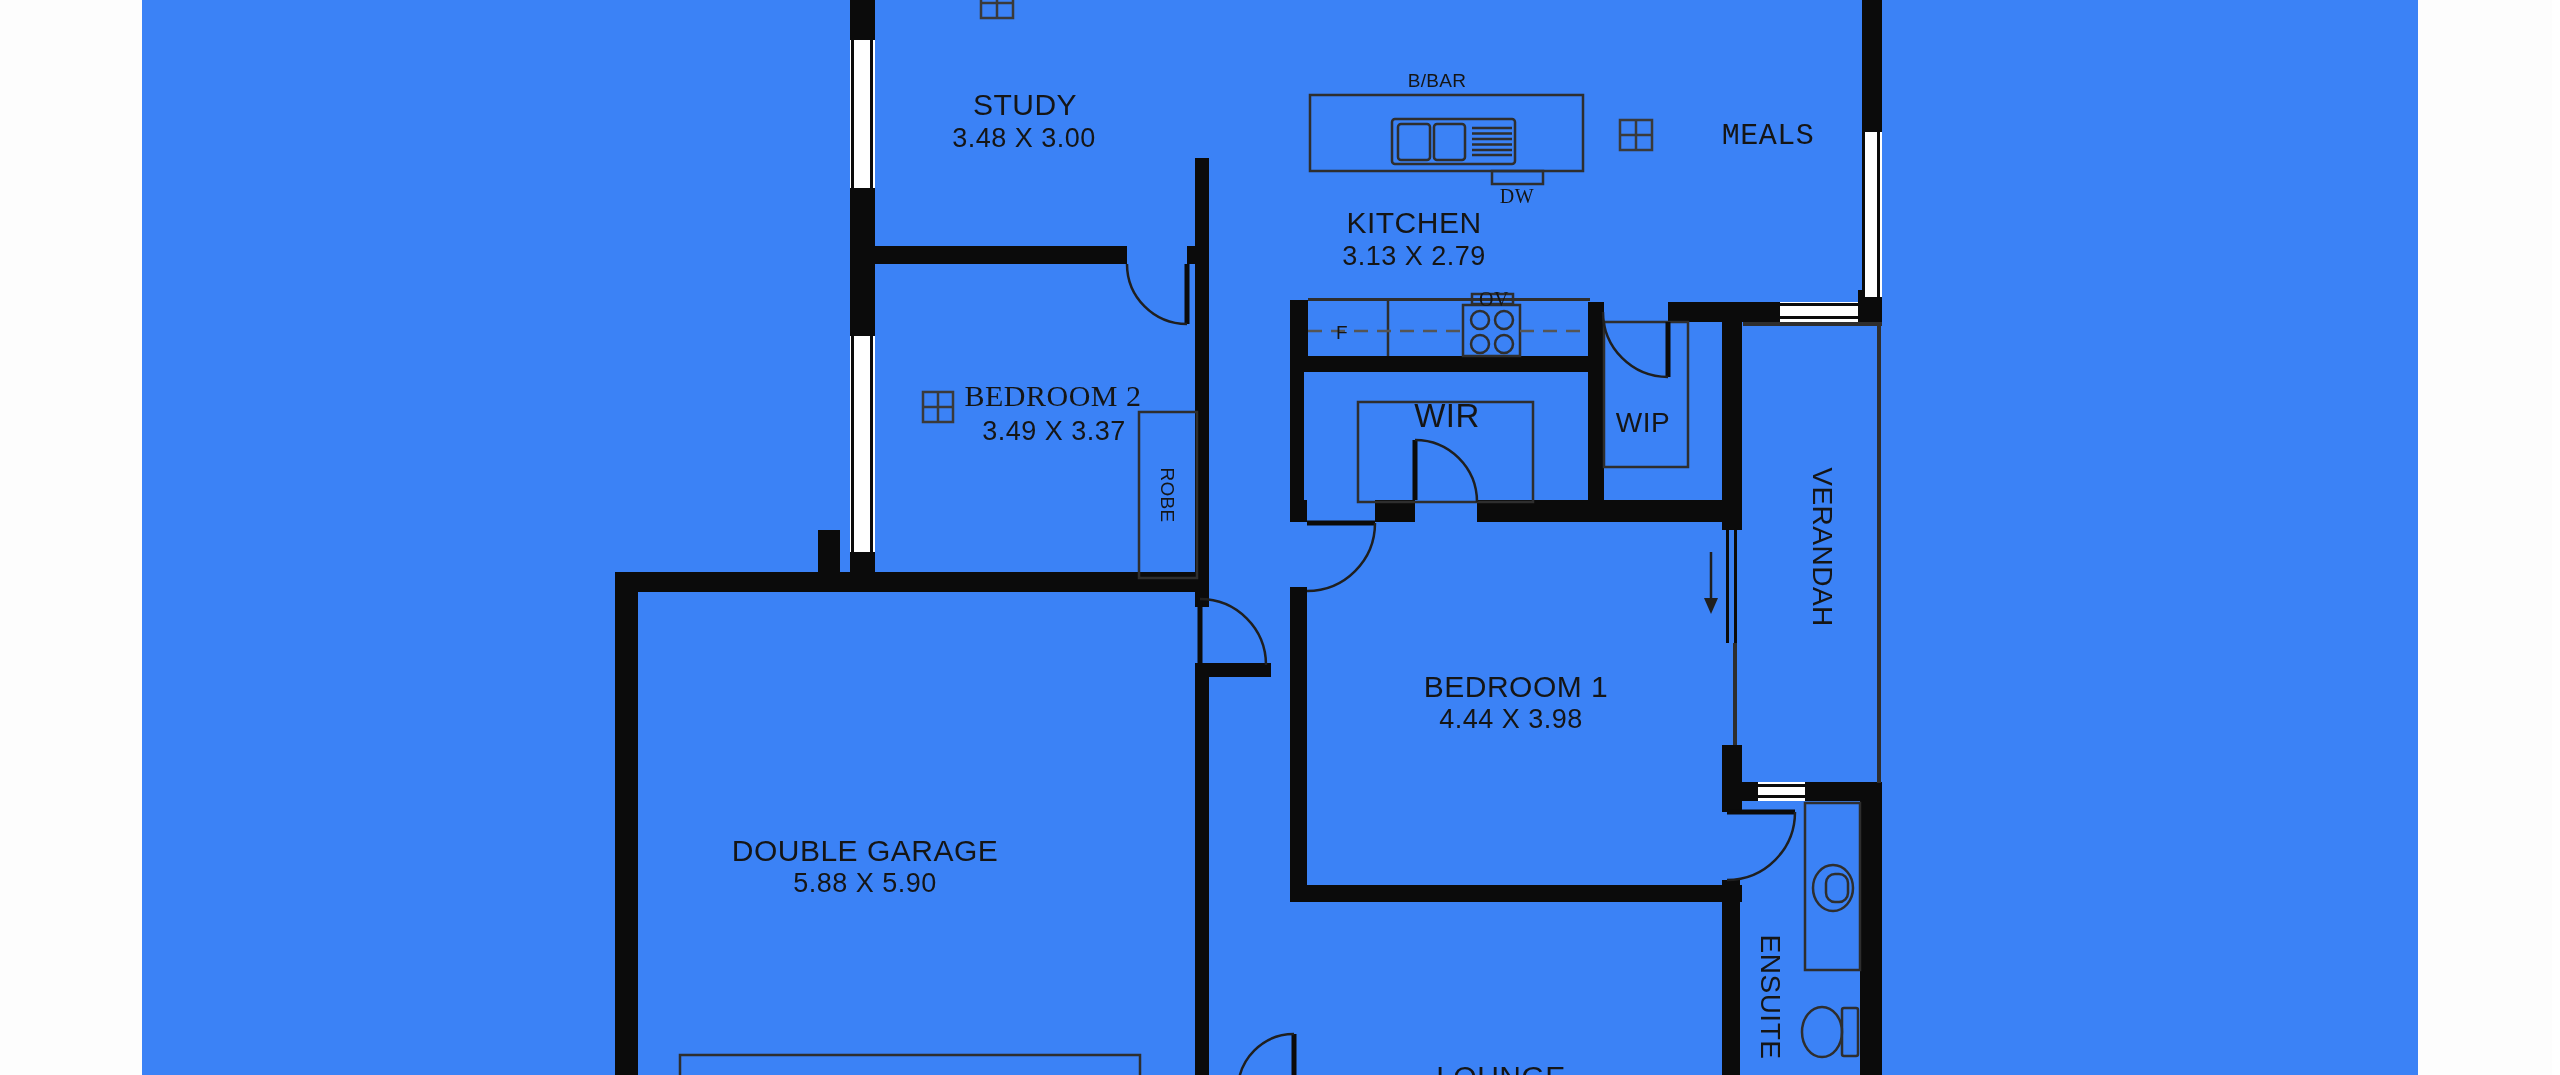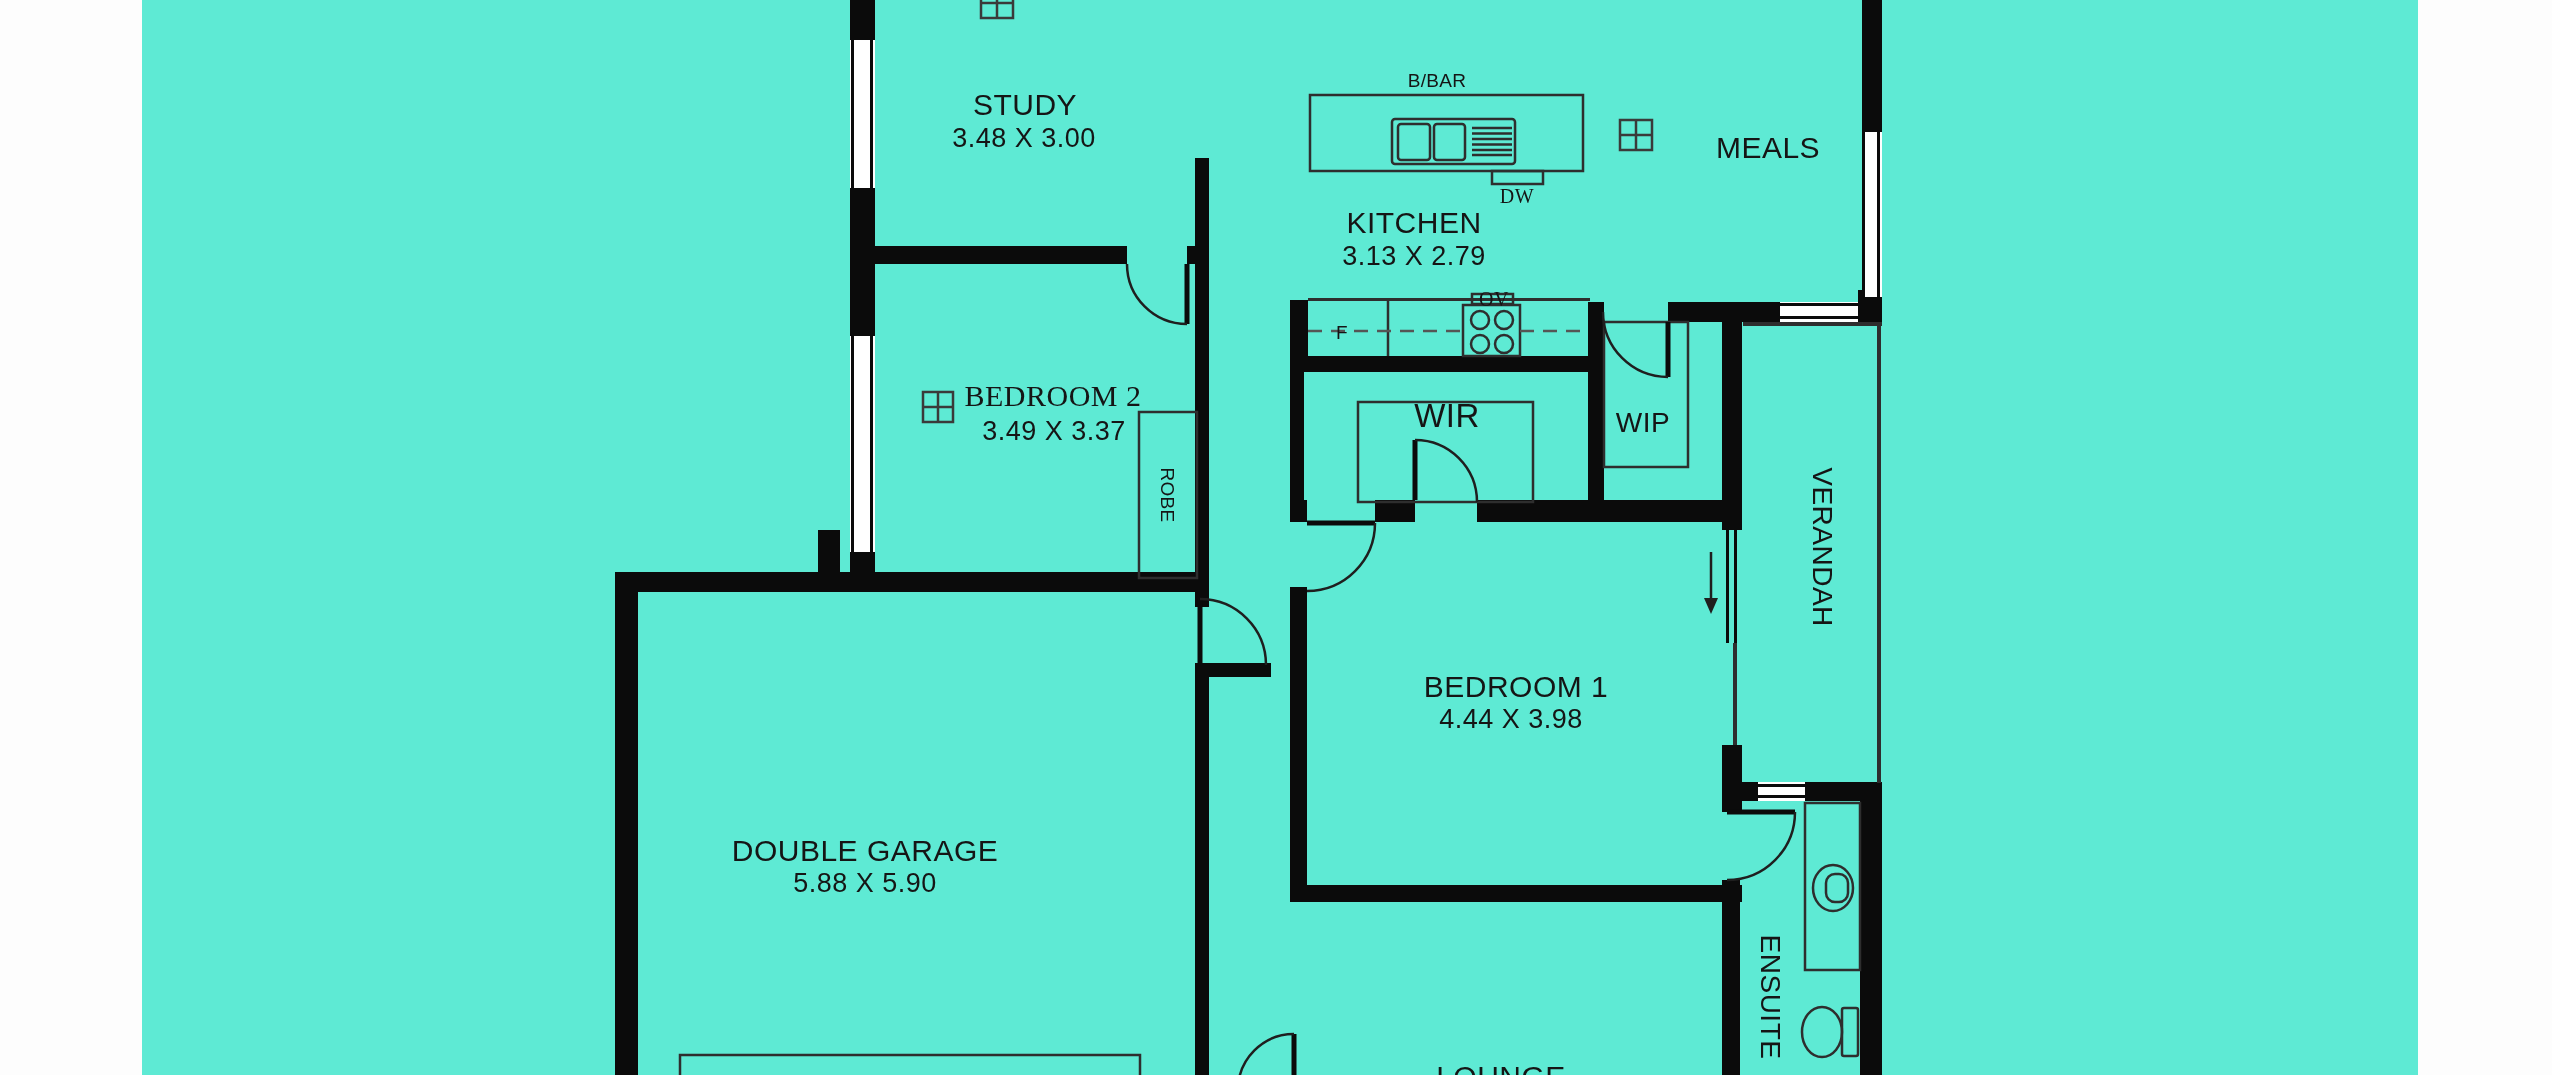--- a/index.html
+++ b/index.html
@@ -1,17 +1,17 @@
 <!DOCTYPE html>
 <html><head>
 <meta charset="utf-8">
 <style>
   html,body{margin:0;padding:0;background:#ffffff;}
   #canvas{
-    position:relative;width:2552px;height:1075px;background:#5eead4;
+    position:relative;width:2552px;height:1075px;background:#3b82f6;
     overflow:hidden;font-family:"Liberation Sans",sans-serif;
   }
   .sideband{position:absolute;top:0;height:1075px;width:142px;background:#fdfdfd;}
   #plan-svg{position:absolute;left:0;top:0;z-index:1;}
   .lbl{
     position:absolute;z-index:2;transform:translate(-50%,-50%);
     color:#151515;white-space:nowrap;letter-spacing:.5px;text-align:center;
   }
   .big{font-size:30px;}
   .dim{font-size:27px;}
@@ -199,21 +199,21 @@
       <g>
         <line x1="1711" y1="552" x2="1711" y2="600" stroke="#1f1f1f" stroke-width="2.5"></line>
         <polygon points="1704,598 1718,598 1711,614" fill="#1f1f1f"></polygon>
       </g>
     </g>
   </svg>
 
   <div class="lbl big" style="left:1025px;top:105px;">STUDY</div>
   <div class="lbl dim" style="left:1024px;top:138px;">3.48 X 3.00</div>
 
-  <div class="lbl big" style="left:1768px;top:148px;">MEALS</div>
+  <div class="lbl big" style="left:1768px;top:136px;font-family:Liberation Mono, monospace;">MEALS</div>
 
   <div class="lbl small" style="left:1437px;top:81px;">B/BAR</div>
   <div class="lbl tiny" style="left:1517px;top:196px;">DW</div>
 
   <div class="lbl big" style="left:1414px;top:223px;">KITCHEN</div>
   <div class="lbl dim" style="left:1414px;top:256px;">3.13 X 2.79</div>
 
   <div class="lbl tiny" style="left:1494px;top:286px;margin-top:13px;">OV</div>
   <div class="lbl small" style="left:1342px;top:333px;">F</div>
 

